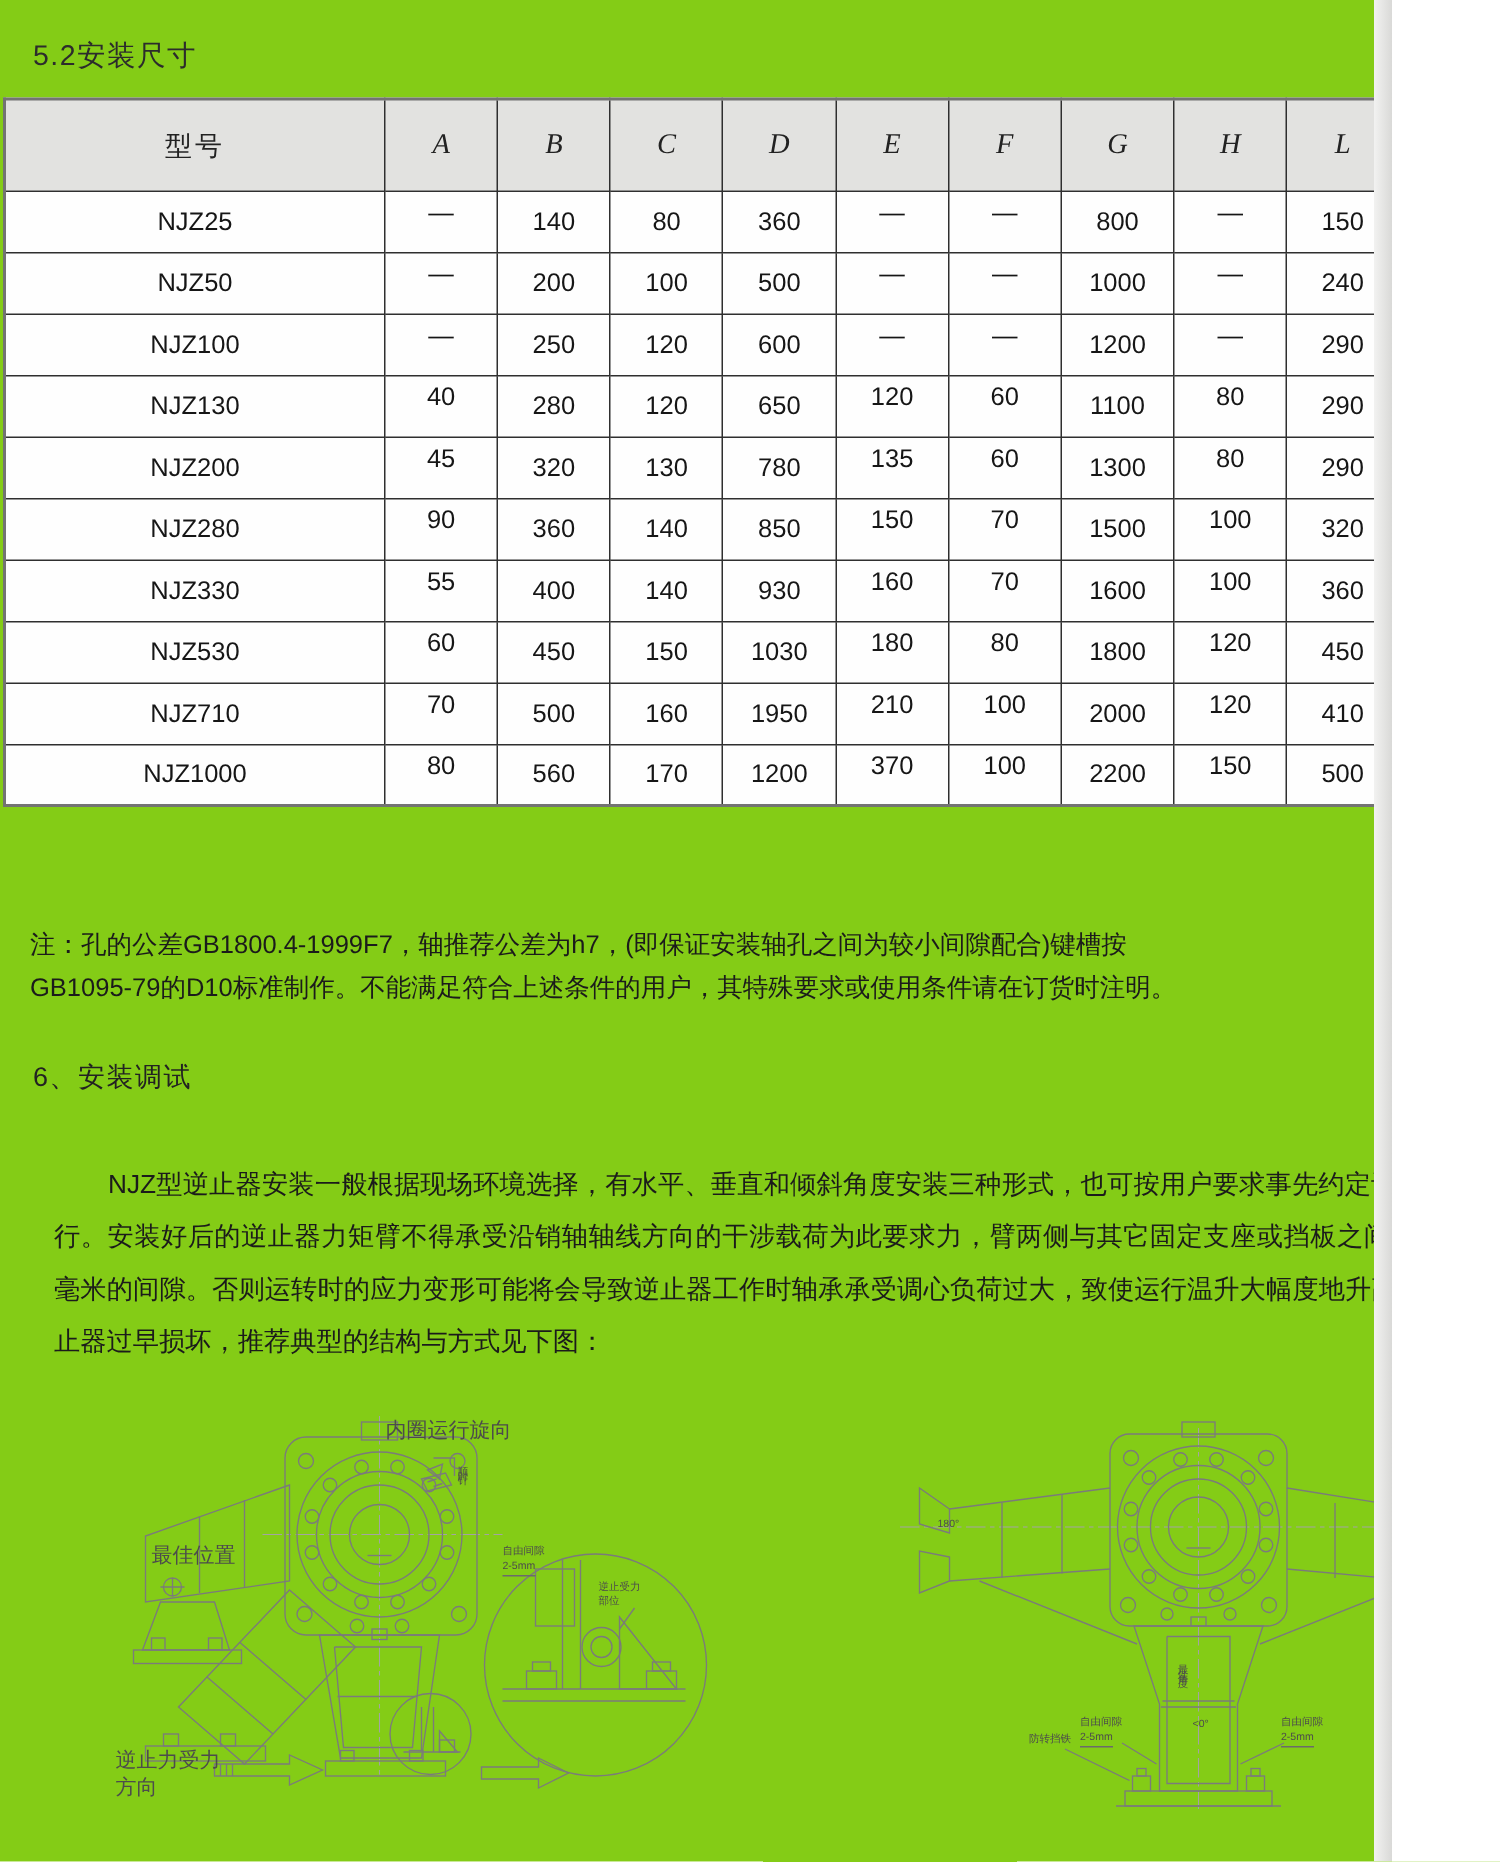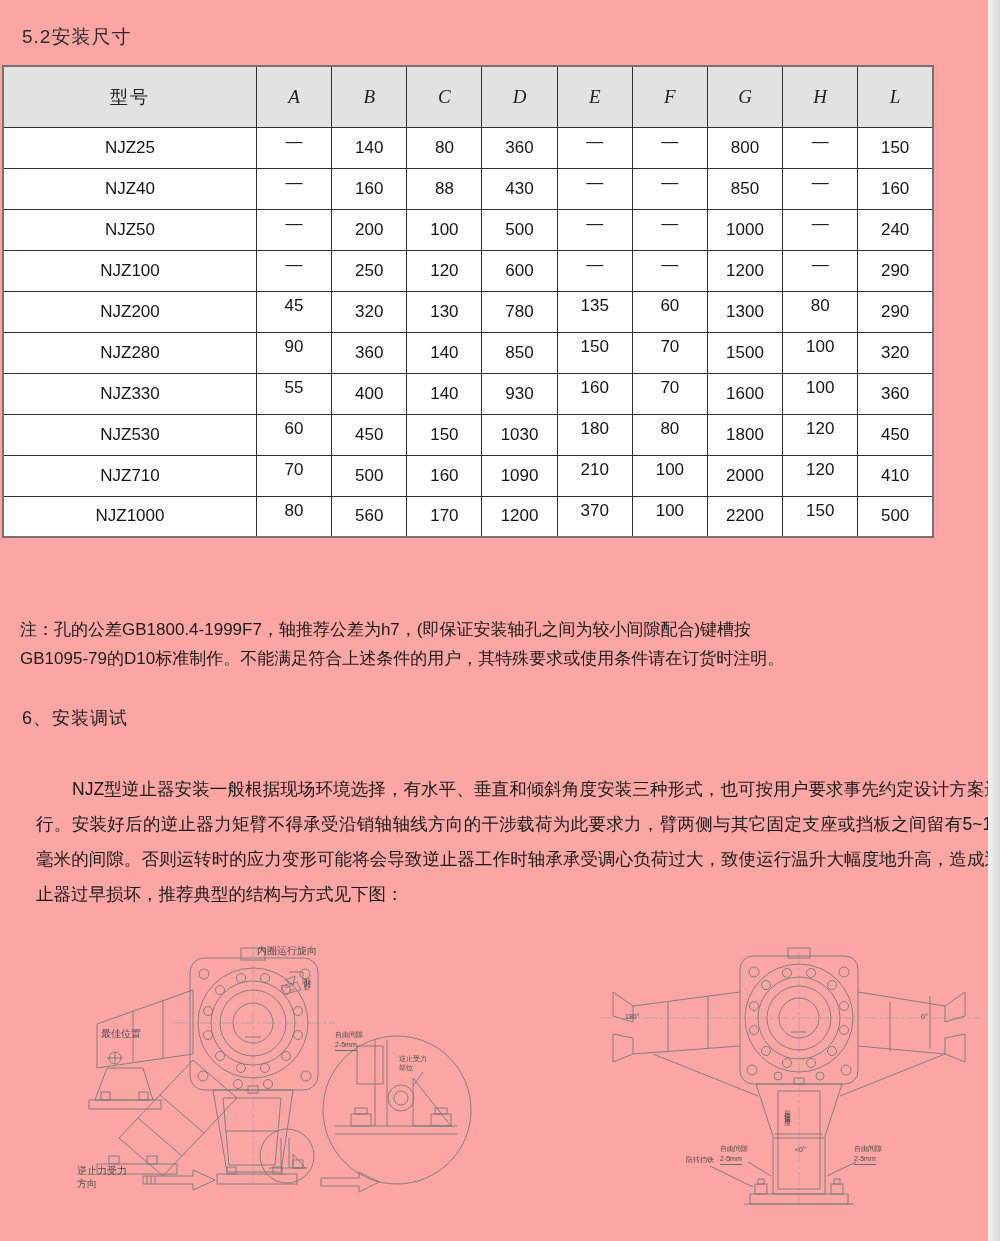--- a/index.html
+++ b/index.html
@@ -1,18 +1,18 @@
 <!DOCTYPE html>
 <html><head>
 <meta charset="utf-8">
 <style>
   html,body { margin:0; padding:0; background:#ffffff; }
   .page {
-    position:relative; width:1000px; height:1241px; overflow:hidden;
-    background:#fca5a5; font-family:"Liberation Sans", sans-serif; color:#1f1f1f;
+    position:relative; width:928px; height:1241px; overflow:hidden;
+    background:#84cc16; font-family:"Liberation Sans", sans-serif; color:#1f1f1f;
   }
   .page-edge { position:absolute; right:0; top:0; width:12px; height:1241px;
     background:linear-gradient(to right,#f2f2f1,#d9d9d7); }
 
   .title { position:absolute; left:22px; top:24px; font-size:19px; font-weight:500; color:#2c2c2c; letter-spacing:1px; }
 
   table.dim { position:absolute; left:2px; top:65px; width:932px;
     border-collapse:collapse; table-layout:fixed; background:#fefefe;
     border:2px solid #737373; }
   table.dim th, table.dim td { border:1.5px solid #2f2f2f; text-align:center; vertical-align:middle; padding:0; }
@@ -24,21 +24,21 @@
   table.dim td.raised { vertical-align:top; padding-top:4px; }
 
   .note { position:absolute; left:20px; top:615px; width:952px; font-size:17px; line-height:29px;
     color:#1b1b1b; white-space:pre-line; margin:0; }
   .h6 { position:absolute; left:22px; top:706px; font-size:18px; color:#222; letter-spacing:1px; }
   .para { position:absolute; left:20px; top:756px; width:966px; font-size:17.5px; line-height:35px;
     color:#1b1b1b; text-align:justify; text-indent:36px; margin:16px; }
 
   .drawing { position:absolute; }
   .drawing svg { position:absolute; left:0; top:0; }
-  .dl { position:absolute; font-size:10px; color:#4c4c4c; line-height:1.3; white-space:pre-line; }
+  .dl { position:absolute; font-size:14px; color:#4c4c4c; line-height:1.3; white-space:pre-line; }
   .dl.tiny { font-size:7px; }
   .dl.underlined { border-bottom:1px solid #6b6b6b; padding-bottom:1px; }
   .vert { writing-mode:vertical-rl; text-orientation:upright; letter-spacing:3px; }
   .lineart { stroke:#7b7b7b; fill:none; stroke-width:0.9; }
   .centerline { stroke:#a3a3a3; fill:none; stroke-width:0.7; stroke-dasharray:13 3 3 3; }
 </style>
 </head>
 <body>
 
 <div class="page">
@@ -67,32 +67,20 @@
           <td>140</td>
           <td>80</td>
           <td>360</td>
           <td class="raised">—</td>
           <td class="raised">—</td>
           <td>800</td>
           <td class="raised">—</td>
           <td>150</td>
         </tr>
         <tr>
-          <td>NJZ40</td>
-          <td class="raised">—</td>
-          <td>160</td>
-          <td>88</td>
-          <td>430</td>
-          <td class="raised">—</td>
-          <td class="raised">—</td>
-          <td>850</td>
-          <td class="raised">—</td>
-          <td>160</td>
-        </tr>
-        <tr>
           <td>NJZ50</td>
           <td class="raised">—</td>
           <td>200</td>
           <td>100</td>
           <td>500</td>
           <td class="raised">—</td>
           <td class="raised">—</td>
           <td>1000</td>
           <td class="raised">—</td>
           <td>240</td>
@@ -100,20 +88,32 @@
         <tr>
           <td>NJZ100</td>
           <td class="raised">—</td>
           <td>250</td>
           <td>120</td>
           <td>600</td>
           <td class="raised">—</td>
           <td class="raised">—</td>
           <td>1200</td>
           <td class="raised">—</td>
+          <td>290</td>
+        </tr>
+        <tr>
+          <td>NJZ130</td>
+          <td class="raised">40</td>
+          <td>280</td>
+          <td>120</td>
+          <td>650</td>
+          <td class="raised">120</td>
+          <td class="raised">60</td>
+          <td>1100</td>
+          <td class="raised">80</td>
           <td>290</td>
         </tr>
         <tr>
           <td>NJZ200</td>
           <td class="raised">45</td>
           <td>320</td>
           <td>130</td>
           <td>780</td>
           <td class="raised">135</td>
           <td class="raised">60</td>
@@ -155,21 +155,21 @@
           <td class="raised">80</td>
           <td>1800</td>
           <td class="raised">120</td>
           <td>450</td>
         </tr>
         <tr>
           <td>NJZ710</td>
           <td class="raised">70</td>
           <td>500</td>
           <td>160</td>
-          <td>1090</td>
+          <td>1950</td>
           <td class="raised">210</td>
           <td class="raised">100</td>
           <td>2000</td>
           <td class="raised">120</td>
           <td>410</td>
         </tr>
         <tr>
           <td>NJZ1000</td>
           <td class="raised">80</td>
           <td>560</td>

